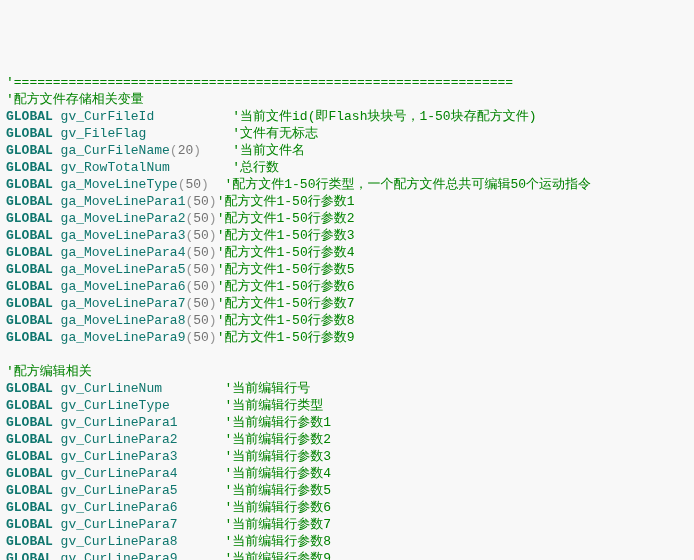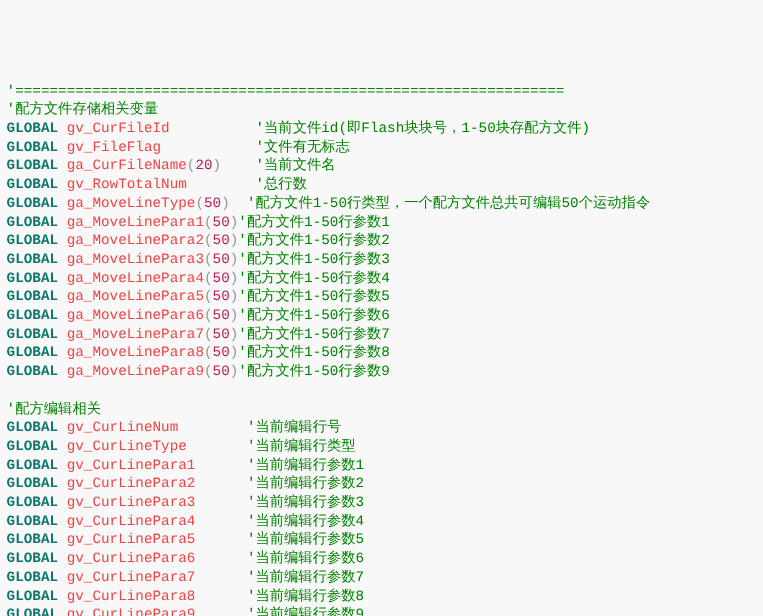--- a/index.html
+++ b/index.html
@@ -10,22 +10,22 @@
     font-size: 13px;
     line-height: 17px;
     white-space: pre;
     color: #969696;
     width: 694px;
     box-sizing: border-box;
   }
   .line { display: block; }
   .c  { color: #008200; } 
   .kw { color: #0f766e; font-weight: bold; } 
-  .id { color: #ef4444; } 
-  .n  { color: #be185d; } 
+  .id { color: #0f766e; } 
+  .n  { color: #737373; } 
   .p  { color: #969696; } 
 </style>
 </head>
 <body>
 
 
 
 <div id="code"><span class="line"><span class="c">'================================================================</span></span><span class="line"><span class="c">'配方文件存储相关变量</span></span><span class="line"><span class="kw">GLOBAL </span><span class="id">gv_CurFileId          </span><span class="c">'当前文件id(即Flash块块号，1-50块存配方文件)</span></span><span class="line"><span class="kw">GLOBAL </span><span class="id">gv_FileFlag           </span><span class="c">'文件有无标志</span></span><span class="line"><span class="kw">GLOBAL </span><span class="id">ga_CurFileName</span><span class="p">(</span><span class="n">20</span><span class="p">)    </span><span class="c">'当前文件名</span></span><span class="line"><span class="kw">GLOBAL </span><span class="id">gv_RowTotalNum        </span><span class="c">'总行数</span></span><span class="line"><span class="kw">GLOBAL </span><span class="id">ga_MoveLineType</span><span class="p">(</span><span class="n">50</span><span class="p">)  </span><span class="c">'配方文件1-50行类型，一个配方文件总共可编辑50个运动指令</span></span><span class="line"><span class="kw">GLOBAL </span><span class="id">ga_MoveLinePara1</span><span class="p">(</span><span class="n">50</span><span class="p">)</span><span class="c">'配方文件1-50行参数1</span></span><span class="line"><span class="kw">GLOBAL </span><span class="id">ga_MoveLinePara2</span><span class="p">(</span><span class="n">50</span><span class="p">)</span><span class="c">'配方文件1-50行参数2</span></span><span class="line"><span class="kw">GLOBAL </span><span class="id">ga_MoveLinePara3</span><span class="p">(</span><span class="n">50</span><span class="p">)</span><span class="c">'配方文件1-50行参数3</span></span><span class="line"><span class="kw">GLOBAL </span><span class="id">ga_MoveLinePara4</span><span class="p">(</span><span class="n">50</span><span class="p">)</span><span class="c">'配方文件1-50行参数4</span></span><span class="line"><span class="kw">GLOBAL </span><span class="id">ga_MoveLinePara5</span><span class="p">(</span><span class="n">50</span><span class="p">)</span><span class="c">'配方文件1-50行参数5</span></span><span class="line"><span class="kw">GLOBAL </span><span class="id">ga_MoveLinePara6</span><span class="p">(</span><span class="n">50</span><span class="p">)</span><span class="c">'配方文件1-50行参数6</span></span><span class="line"><span class="kw">GLOBAL </span><span class="id">ga_MoveLinePara7</span><span class="p">(</span><span class="n">50</span><span class="p">)</span><span class="c">'配方文件1-50行参数7</span></span><span class="line"><span class="kw">GLOBAL </span><span class="id">ga_MoveLinePara8</span><span class="p">(</span><span class="n">50</span><span class="p">)</span><span class="c">'配方文件1-50行参数8</span></span><span class="line"><span class="kw">GLOBAL </span><span class="id">ga_MoveLinePara9</span><span class="p">(</span><span class="n">50</span><span class="p">)</span><span class="c">'配方文件1-50行参数9</span></span><span class="line"><span class="p"> </span></span><span class="line"><span class="c">'配方编辑相关</span></span><span class="line"><span class="kw">GLOBAL </span><span class="id">gv_CurLineNum        </span><span class="c">'当前编辑行号</span></span><span class="line"><span class="kw">GLOBAL </span><span class="id">gv_CurLineType       </span><span class="c">'当前编辑行类型</span></span><span class="line"><span class="kw">GLOBAL </span><span class="id">gv_CurLinePara1      </span><span class="c">'当前编辑行参数1</span></span><span class="line"><span class="kw">GLOBAL </span><span class="id">gv_CurLinePara2      </span><span class="c">'当前编辑行参数2</span></span><span class="line"><span class="kw">GLOBAL </span><span class="id">gv_CurLinePara3      </span><span class="c">'当前编辑行参数3</span></span><span class="line"><span class="kw">GLOBAL </span><span class="id">gv_CurLinePara4      </span><span class="c">'当前编辑行参数4</span></span><span class="line"><span class="kw">GLOBAL </span><span class="id">gv_CurLinePara5      </span><span class="c">'当前编辑行参数5</span></span><span class="line"><span class="kw">GLOBAL </span><span class="id">gv_CurLinePara6      </span><span class="c">'当前编辑行参数6</span></span><span class="line"><span class="kw">GLOBAL </span><span class="id">gv_CurLinePara7      </span><span class="c">'当前编辑行参数7</span></span><span class="line"><span class="kw">GLOBAL </span><span class="id">gv_CurLinePara8      </span><span class="c">'当前编辑行参数8</span></span><span class="line"><span class="kw">GLOBAL </span><span class="id">gv_CurLinePara9      </span><span class="c">'当前编辑行参数9</span></span></div>
 
 

